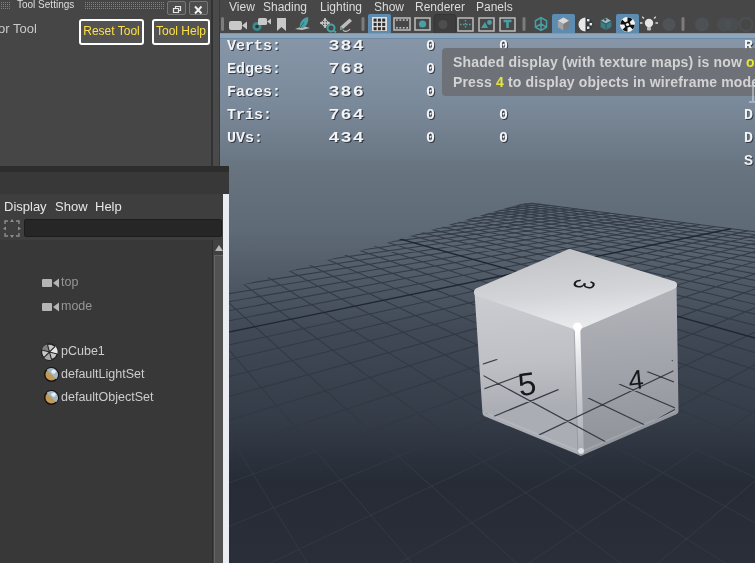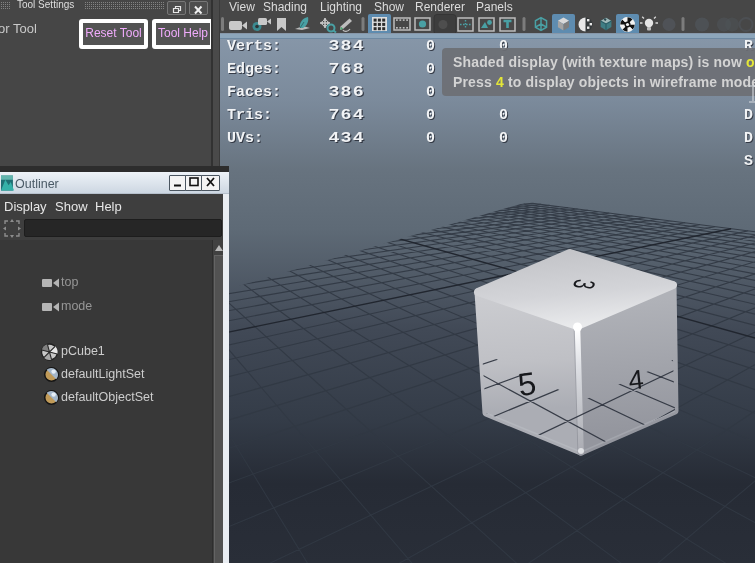--- a/index.html
+++ b/index.html
@@ -14,22 +14,22 @@
 .hud{font-family:"Liberation Mono",monospace;font-weight:bold;font-size:15px;
  color:#f1f3f5;text-shadow:1px 1px 0 rgba(40,45,55,0.85);white-space:pre;}
 .hudnum{letter-spacing:1px;transform:scaleX(1.22);transform-origin:100% 50%;}
 
 #tip{left:222px;top:15px;width:345px;height:38px;background:rgba(108,111,116,0.92);
  border-radius:4px;padding:5px 0 5px 11px;font-size:14px;font-weight:bold;color:#d3d3d3;
  line-height:19.5px;letter-spacing:0.15px;white-space:nowrap;}
 .yel{color:#e4e637;}
 
 #tools{left:0;top:0;width:213px;height:166px;background:#464646;border-bottom:2px solid #2a2a2a;}
-.tbtn{position:absolute;background:#535353;border:4px solid #ffffff;border-radius:3px;
- color:#f0abfc;font-size:12px;text-align:center;line-height:21px;}
+.tbtn{position:absolute;background:#535353;border:2px solid #ffffff;border-radius:3px;
+ color:#fde047;font-size:12px;text-align:center;line-height:21px;}
 .mbtn{position:absolute;top:1px;width:17px;height:12px;background:#4e4e4e;
  border:1px solid #777;border-radius:2px;}
 
 #split{left:211px;top:0;width:6px;height:563px;background:#4a4a4a;
  border-left:2px solid #323232;border-right:1px solid #3a3a3a;}
 
 #outliner{left:0;top:172px;width:229px;height:391px;background:#383838;}
 #otitle{left:0;top:0;width:229px;height:22px;background:linear-gradient(#eef3f8,#cdd7e2);
  color:#4a5a66;font-size:12.5px;border-bottom:1px solid #b6c0cc;box-sizing:border-box;}
 #oborder{left:223px;top:22px;width:6px;height:369px;background:#e9edf2;}
@@ -275,43 +275,20 @@
       </svg>
   </div>
   <div class="abs" style="left:-2px;top:21px;font-size:13px;color:#c9c9c9;">or Tool</div>
   <div class="tbtn" style="left:79px;top:19px;width:61px;height:22px;">Reset Tool</div>
   <div class="tbtn" style="left:152px;top:19px;width:54px;height:22px;">Tool Help</div>
 </div>
 <div class="abs" id="split"></div>
 <div class="abs" style="left:0;top:166px;width:229px;height:6px;background:#2d2d2d;"></div>
 
 <div class="abs" id="outliner">
-  <div class="abs" id="otitle">
-    <svg class="abs" style="left:1px;top:3px" width="13" height="16" viewBox="0 0 12 14">
-      <rect x="0" y="0" width="11" height="14" fill="#1f6f74"></rect>
-      <path d="M0 14L4 4l3 5 2-3 3 8z" fill="#35b0a8"></path>
-      <path d="M0 0h11v4H0z" fill="#7fd4c8" opacity="0.7"></path>
-    </svg>
-    <span class="abs" style="left:15px;top:5px;">Outliner</span>
-    <div class="obtn" style="left:169px;">
-      <svg width="14" height="12">
-          <path d="M3 9.5h7" stroke="#111" stroke-width="2"></path>
-        </svg>
-    </div>
-    <div class="obtn" style="left:185px;">
-      <svg width="14" height="12">
-          <rect x="3" y="2" width="8" height="7.5" fill="none" stroke="#111" stroke-width="1.6"></rect>
-        </svg>
-    </div>
-    <div class="obtn" style="left:201px;width:17px;">
-      <svg width="15" height="12">
-          <path d="M4 2l7 8M11 2l-7 8" stroke="#111" stroke-width="1.8"></path>
-        </svg>
-    </div>
-  </div>
   <div class="abs" id="omenu">
     <span class="abs" style="left:4px;top:5px;">Display</span>
     <span class="abs" style="left:55px;top:5px;">Show</span>
     <span class="abs" style="left:95px;top:5px;">Help</span>
   </div>
   <div class="abs" id="osearch">
     <svg class="abs" style="left:3px;top:3px" width="18" height="19" viewBox="0 0 18 19">
       <g stroke="#8d8d8d" stroke-width="1.4" fill="none">
         <path d="M2 5V2h3M13 2h3v3M16 14v3h-3M5 17H2v-3"></path>
       </g>

